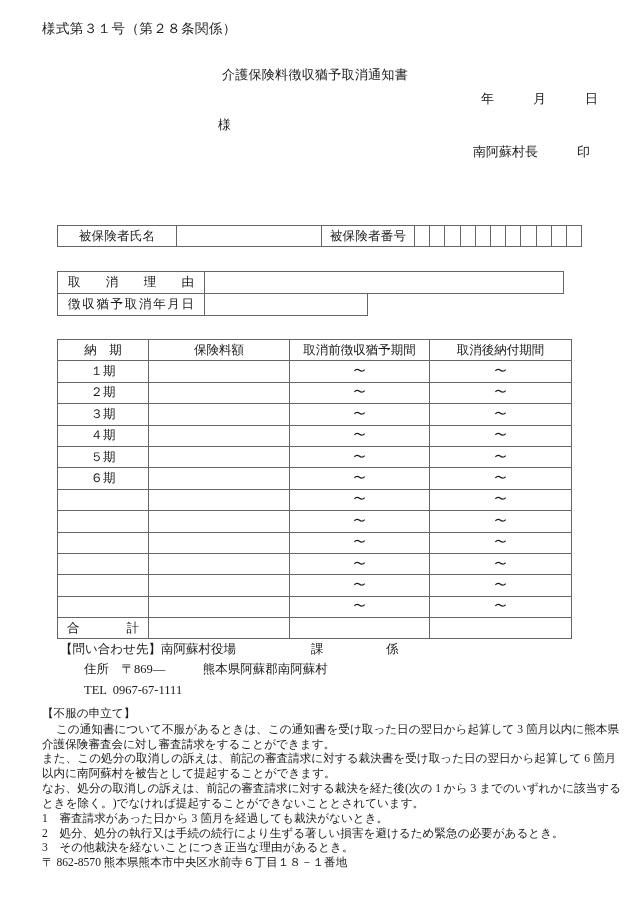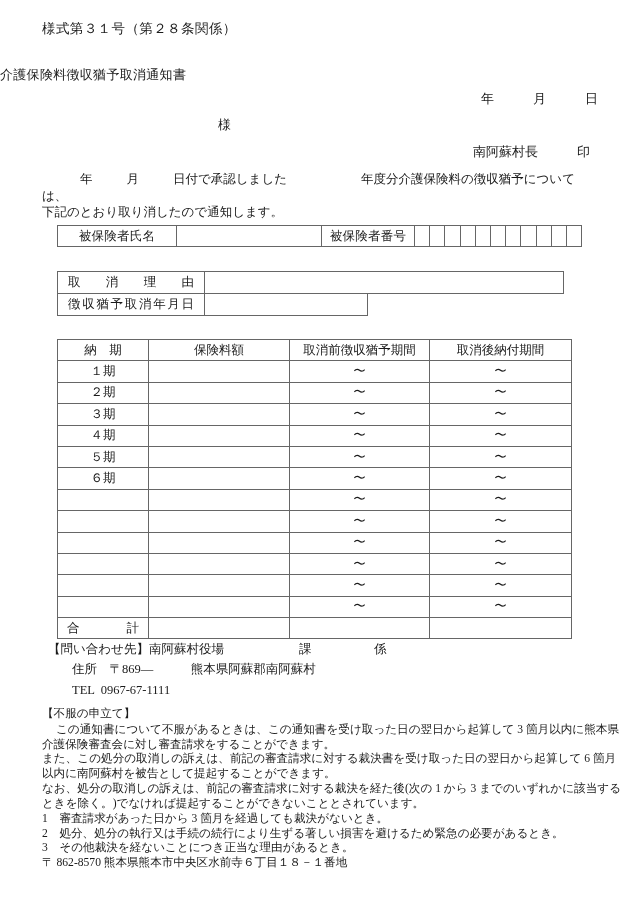--- a/index.html
+++ b/index.html
@@ -29,20 +29,21 @@
     top: 20px;
     font-size: 13.5px;
     letter-spacing: 0.4px;
     white-space: nowrap;
   }
   .doc-title {
     position: absolute;
     left: 0;
     top: 66px;
     width: 630px;
+    text-align: center;
     font-size: 13px;
     letter-spacing: 0.3px;
   }
   .date-line {
     position: absolute;
     left: 0;
     top: 90px;
     width: 630px;
     text-align: right;
     padding-right: 32px;
@@ -132,21 +133,21 @@
   #period-table .tilde { text-align: center; letter-spacing: 0; }
   #period-table .total-label {
     text-align: justify;
     text-align-last: justify;
     padding: 0 9px;
   }
 
   
   .contact-block {
     position: absolute;
-    left: 48px;
+    left: 60px;
     top: 639px;
     font-size: 12.5px;
     line-height: 1.62;
   }
   .contact-block .row { white-space: pre; }
   .contact-block .sub { padding-left: 24px; }
 
   .appeal-block {
     position: absolute;
     left: 42px;
@@ -173,24 +174,20 @@
   <div class="form-no">様式第３１号（第２８条関係）</div>
 
   <div class="doc-title">介護保険料徴収猶予取消通知書</div>
 
   <div class="date-line">年　　　月　　　日</div>
 
   <div class="addressee-line">様</div>
 
   <div class="issuer-line">南阿蘇村長　　　印</div>
 
-  <div class="body-para">
-    <span class="indent"></span><span>年</span><span class="gap-sm"></span><span>月</span><span class="gap-sm"></span><span>日付で承認しました</span><span class="gap-lg"></span><span>年度分介護保険料の徴収猶予については、</span><br>
-    <span>下記のとおり取り消したので通知します。</span>
-  </div>
 
   <table id="insured-table">
     <tbody>
         <tr>
       <td class="c-name-label lbl">被保険者氏名</td>
       <td class="c-name-value"></td>
       <td class="c-num-label lbl">被保険者番号</td>
       <td class="num-cell"></td>
       <td class="num-cell"></td>
       <td class="num-cell"></td>

